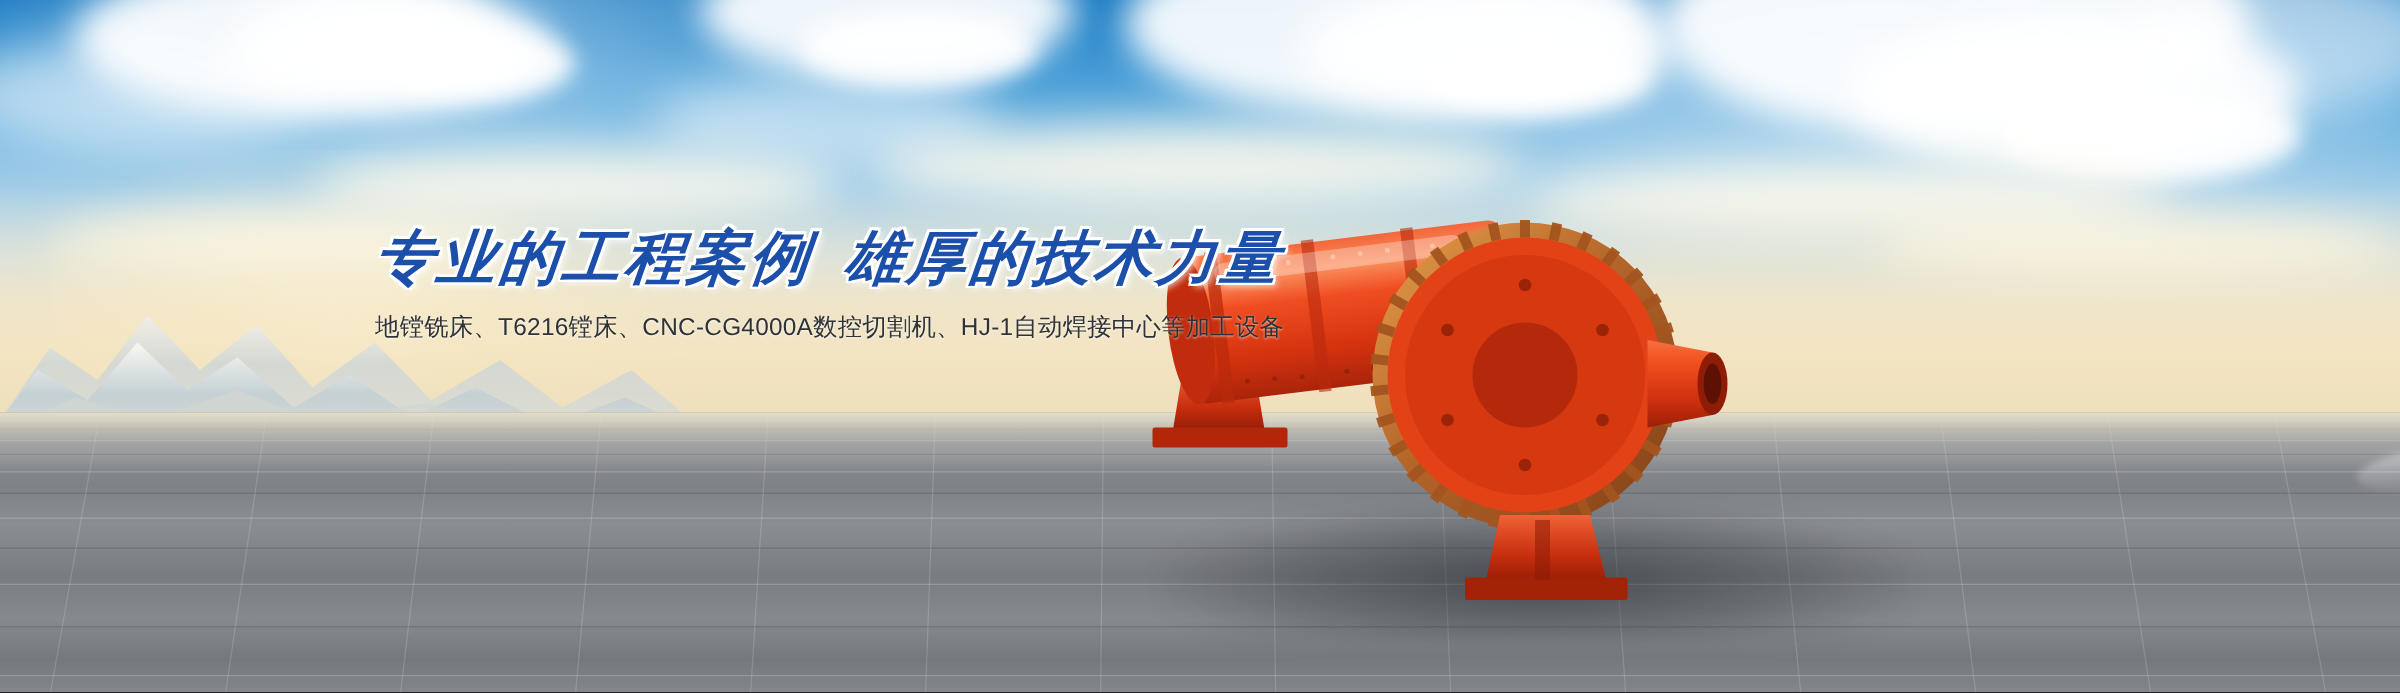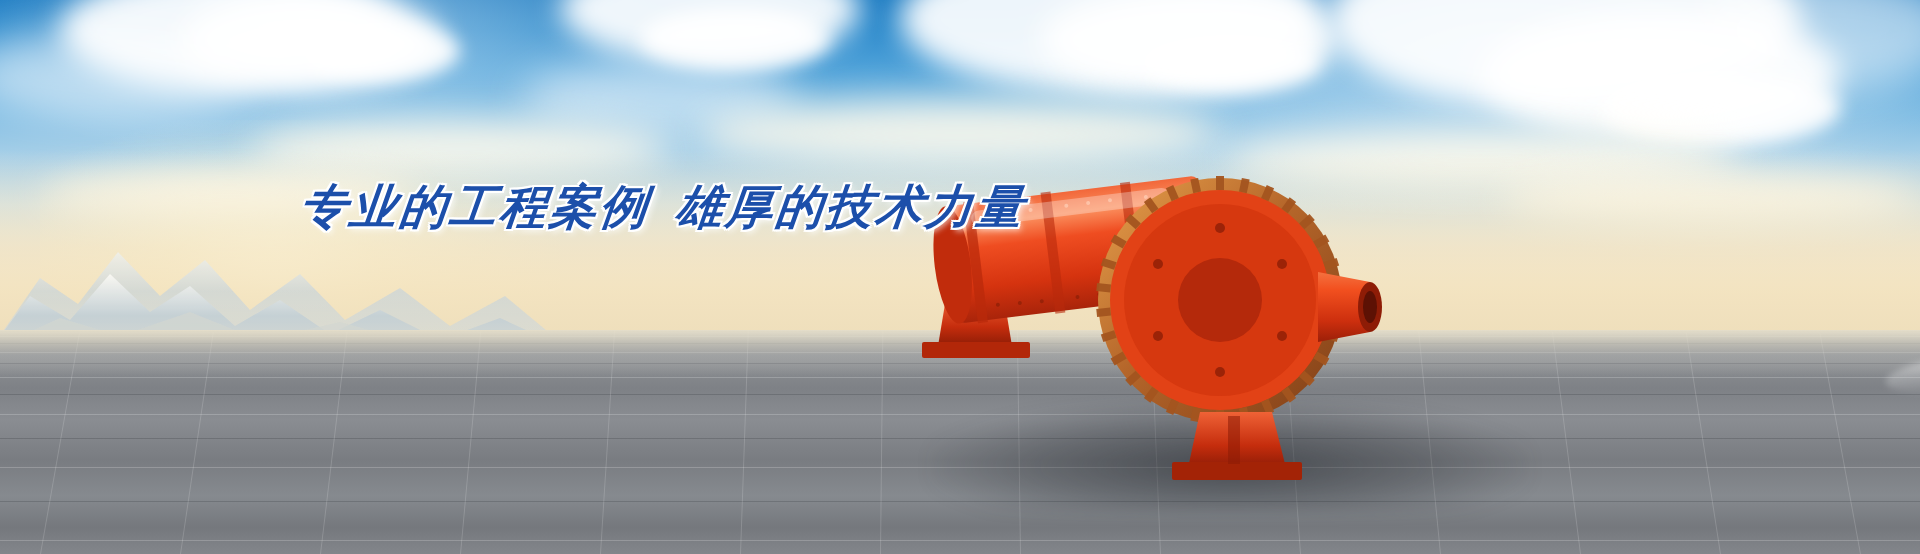--- a/index.html
+++ b/index.html
@@ -364,16 +364,17 @@
       <rect x="328" y="266" width="12" height="48" fill="#8c1b05" opacity=".55"></rect>
     </svg>
     <div class="m-hi"></div>
   </div>
 
   <div class="textblock">
     <div class="headline">
       <span>专业的工程案例</span><span class="gap"></span><span>雄厚的技术力量</span>
     </div>
     <div class="desc">
+      <p>地镗铣床、T6216镗床、CNC-CG4000A数控切割机、HJ-1自动焊接中心等加工设备</p>
     </div>
   </div>
 
 </div>
 
 </body></html>

